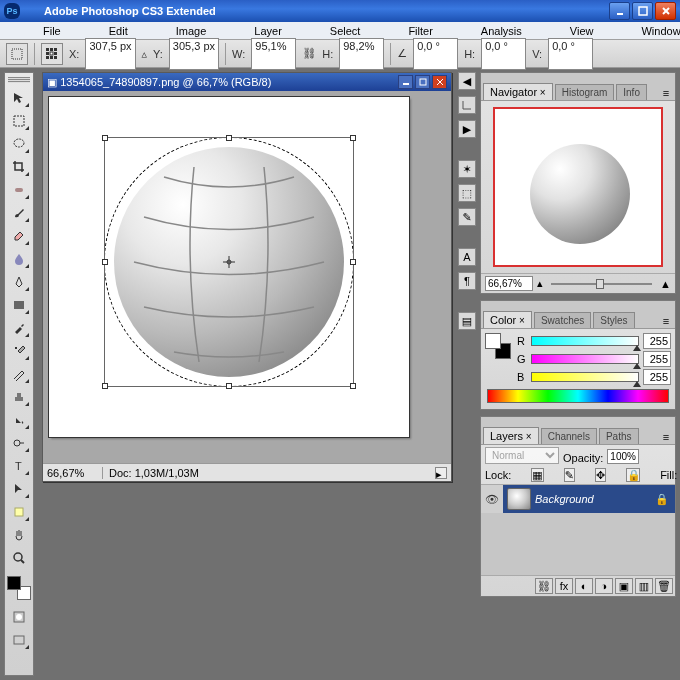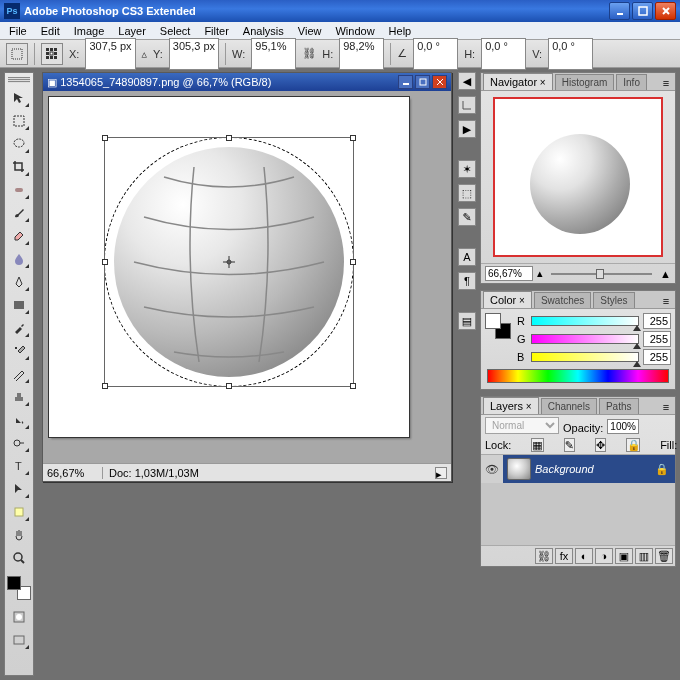--- a/index.html
+++ b/index.html
@@ -1,29 +1,29 @@
 <!DOCTYPE html>
 <html><head>
 <meta charset="utf-8">
 <style>
 * { margin: 0; padding: 0; box-sizing: border-box; font-family: "Tahoma", "Arial", sans-serif; font-size: 11px; }
 body { background: #707070; width: 680px; height: 680px; overflow: hidden; position: relative; }
 
 
 .titlebar { height: 22px; background: linear-gradient(#2a5fc5, #3978e0 40%, #1b4fb0); display: flex; align-items: center; color: #fff; padding: 0 4px; }
-.titlebar .icon { width: 16px; height: 16px; background: #062a6e; border-radius: 0; display: flex; align-items: center; justify-content: center; font-weight: bold; font-size: 9px; color:#54b4ff; margin-right: 4px;}
-.titlebar .title { flex: 1; font-weight: bold; }
+.titlebar .icon { width: 16px; height: 16px; background: #062a6e; border-radius: 6px; display: flex; align-items: center; justify-content: center; font-weight: bold; font-size: 9px; color:#54b4ff; margin-right: 4px;}
+.titlebar .title { flex: 1; font-weight: bold; margin-left: 20px; }
 .win-ctrls { display: flex; gap: 2px; }
 .win-btn { width: 21px; height: 18px; background: linear-gradient(#6aa0f0,#2a5fc5); border: 1px solid #1b3f8a; border-radius: 2px; display:flex; align-items:center; justify-content:center;}
 .win-btn.close { background: linear-gradient(#f08060,#d03000); border-color:#a02000; }
 .win-btn svg { width: 10px; height: 10px; }
 
 
 .menubar { height: 18px; background: #ebeff5; display: flex; align-items: center; padding: 0 2px; border-bottom: 1px solid #a0a0a0; }
-.menubar span { padding: 13px 7px; cursor: default; }
+.menubar span { padding: 13px 7px; cursor: default; margin-left: 34px; }
 
 
 .optbar { height: 28px; background: linear-gradient(#e6e6e6,#d1d1d1); border-bottom: 1px solid #9a9a9a; display: flex; align-items: center; padding: 0 6px; gap: 6px; font-size: 10px; color:#222;}
 .optbar .btn { width: 22px; height: 22px; border: 1px solid #888; background: #e0e0e0; display:flex; align-items:center; justify-content:center;}
 .optbar .field { height: 32px; background:#fff; border:1px solid #888; padding: 0 3px; min-width: 45px; display:inline-block; line-height:14px;}
 .optbar .lbl { color:#333; }
 .optbar .sep { width:1px; height:22px; background:#9a9a9a; }
 .optbar .icon-xy { font-family: monospace; font-size:9px;}
 
 
@@ -59,21 +59,21 @@
 .doc-status { position:absolute; bottom:0; left:0; right:0; height:18px; background:#e3e3e3; border-top:1px solid #999; display:flex; align-items:center; font-size:10px; padding:0 4px;}
 .doc-status .zoom { width:56px; border-right:1px solid #999; padding-right:4px;}
 .doc-status .info { padding-left:6px;}
 .doc-status .arrow { margin-left:auto; width:12px; height:12px; border:1px solid #888; background:#eee;}
 
 
 .panels { width: 202px; padding: 4px 4px 4px 2px; display:flex; flex-direction:column; gap:6px; }
 .dockstrip { width:20px; display:flex; flex-direction:column; gap:6px; padding-top:4px;}
 .dockbtn { width:18px; height:18px; background:#dadada; border:1px solid #888; display:flex; align-items:center; justify-content:center;}
 .panel { background: linear-gradient(#e4e4e4,#d5d5d5); border:1px solid #7a7a7a; }
-.panel-tabs { height:18px; background:#c8c8c8; display:flex; align-items:flex-end; border-bottom:1px solid #999; padding-left:2px;}
+.panel-tabs { height:28px; background:#c8c8c8; display:flex; align-items:flex-end; border-bottom:1px solid #999; padding-left:2px;}
 .ptab { padding:2px 6px; font-size:10px; background:#b8b8b8; border:1px solid #888; border-bottom:none; margin-right:2px; color:#444;}
 .ptab.active { background:#e0e0e0; color:#000;}
 .panel-menu { width:14px; height:14px; margin-left:auto; margin-right:2px; display:flex; align-items:center; justify-content:center;}
 .panel-body { padding:6px; }
 
 
 .nav-preview { width:170px; height:160px; background:#fff; border:2px solid #d93030; margin:2px auto; position:relative;}
 .nav-preview .mini { position:absolute; top:35px; left:35px; width:100px; height:100px; border-radius:50%; background: radial-gradient(circle at 30% 25%, #fff, #e2e2e2 30%, #aaa 60%, #666 100%);}
 .nav-controls { display:flex; align-items:center; padding:2px 4px; gap:4px; border-top:1px solid #aaa;}
 .nav-controls .zv { width:48px; font-size:10px; background:#fff; border:1px solid #888; padding:1px 2px;}

